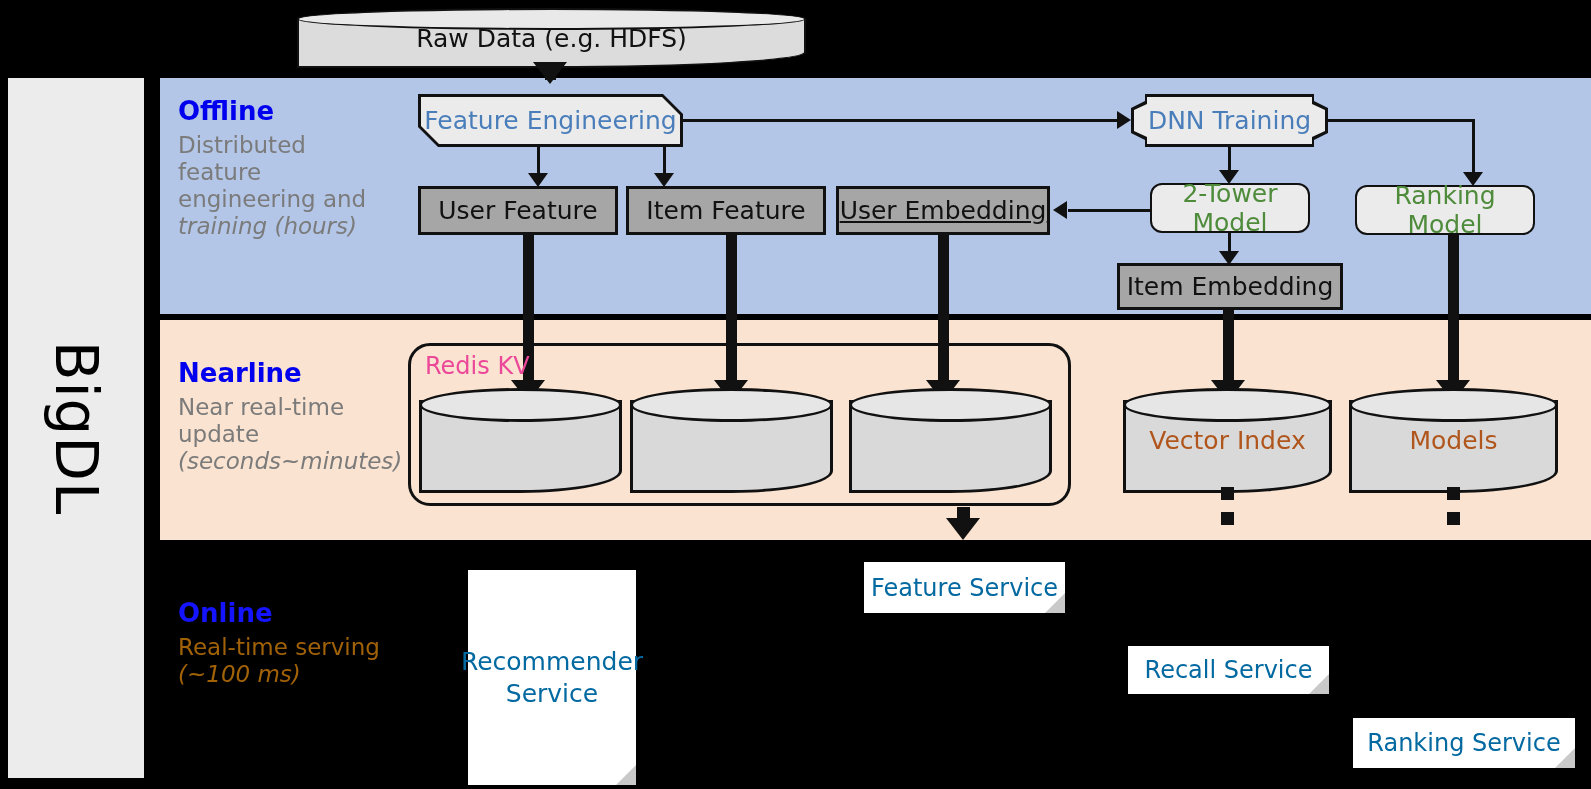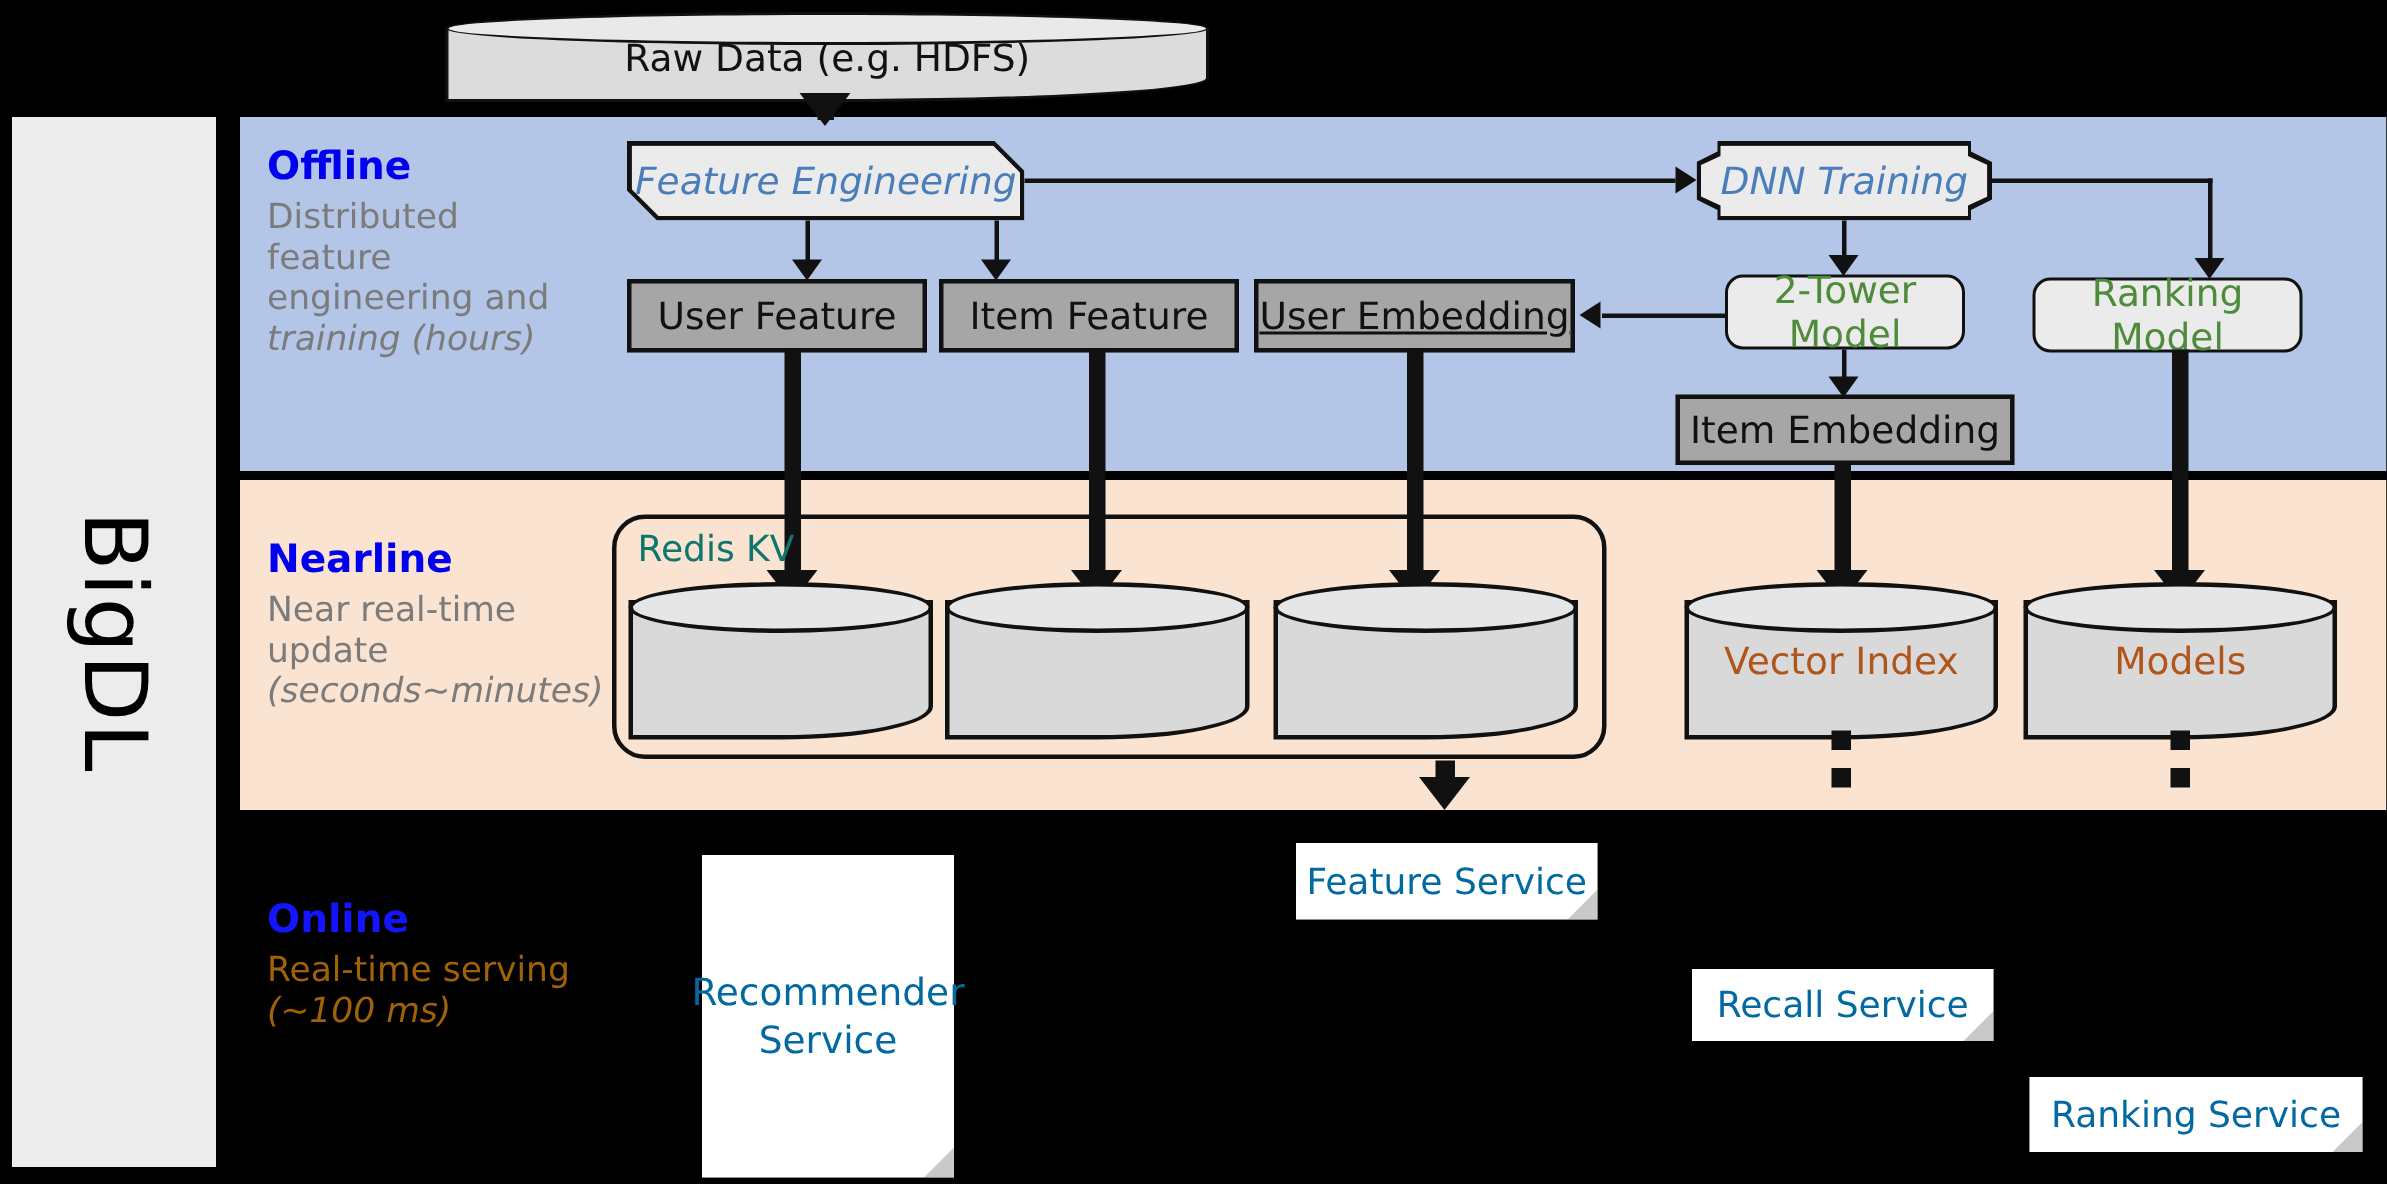--- a/index.html
+++ b/index.html
@@ -30,21 +30,21 @@
   #cap-nearline{left:178px;top:358px;}
   #cap-online{left:178px;top:598px;}
   #cap-online .ttl{color:#1414ff;}
   #cap-online .sub{color:#a16207;}
 
   
   .node{position:absolute;display:flex;align-items:center;justify-content:center;
         text-align:center;box-sizing:border-box;}
   .gray-box{background:#a6a6a6;border:3px solid #111;color:#111;font-size:25px;}
   .lite-box{background:#ebebeb;border:2.5px solid #111;font-size:25px;}
-  .blue-txt{color:#4a7ebb;font-style:italic;}
+  .blue-txt{color:#4a7ebb;}
   .green-txt{color:#4e8b3a;}
   .cc-wrap{position:absolute;}
   .cc-shape{position:absolute;inset:0;background:#111;
     clip-path:polygon(0 0,calc(100% - 20px) 0,100% 20px,100% 100%,20px 100%,0 calc(100% - 20px));}
   .cc-inner{position:absolute;left:3px;top:3px;right:3px;bottom:3px;background:#ebebeb;
     clip-path:polygon(0 0,calc(100% - 18px) 0,100% 18px,100% 100%,18px 100%,0 calc(100% - 18px));
     display:flex;align-items:center;justify-content:center;font-size:25px;}
 
   
   .brk-wrap{position:absolute;}
@@ -72,21 +72,21 @@
   #rawdata .body{position:absolute;left:0;right:0;top:10px;bottom:0;background:#dcdcdc;
     border:2.5px solid #111;border-radius:0 0 50%/0 0 16px 16px;box-sizing:border-box;}
   #rawdata .top{position:absolute;left:0;right:0;top:0;height:22px;background:#e9e9e9;
     border:2.5px solid #111;border-radius:50%;box-sizing:border-box;}
   #rawdata .lbl{position:absolute;inset:0;display:flex;align-items:center;
     justify-content:center;font-size:25px;color:#111;}
 
   
   #redis-group{position:absolute;left:408px;top:343px;width:663px;height:163px;
     border:3px solid #111;border-radius:22px;box-sizing:border-box;}
-  #redis-label{position:absolute;left:425px;top:352px;color:#0f766e;font-size:24px;}
+  #redis-label{position:absolute;left:425px;top:352px;color:#ec4899;font-size:24px;}
 
   
   .docshape{position:absolute;background:#fff;}
   .docshape .pg{position:absolute;inset:0;background:#fff;
     clip-path:polygon(0 0,100% 0,100% calc(100% - 20px),calc(100% - 20px) 100%,0 100%);}
   .docshape .fold{position:absolute;right:0;bottom:0;width:20px;height:20px;
     background:#c9c9c9;clip-path:polygon(0 100%,100% 0,100% 100%);}
   .docshape .lbl{position:absolute;inset:0;display:flex;align-items:center;
     justify-content:center;color:#0369a1;text-align:center;line-height:1.25;}
 

